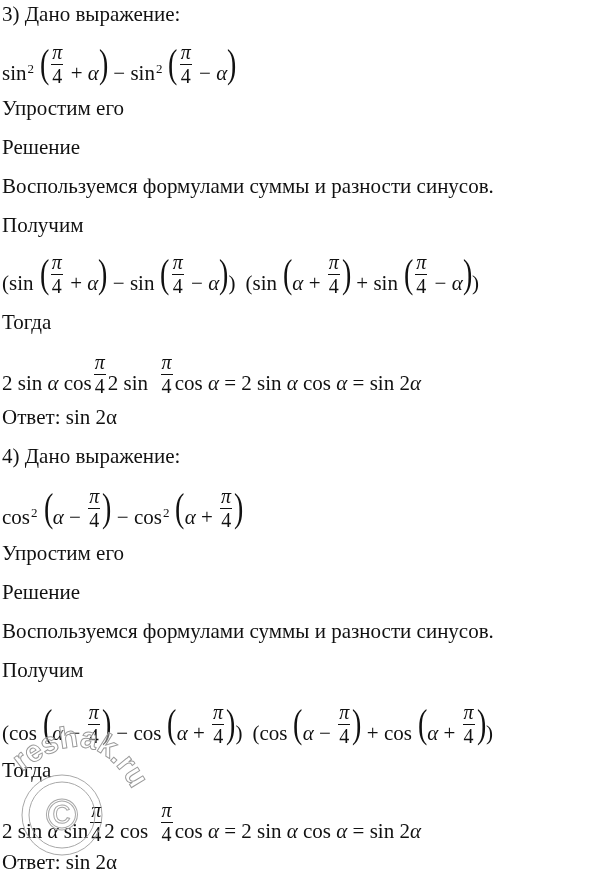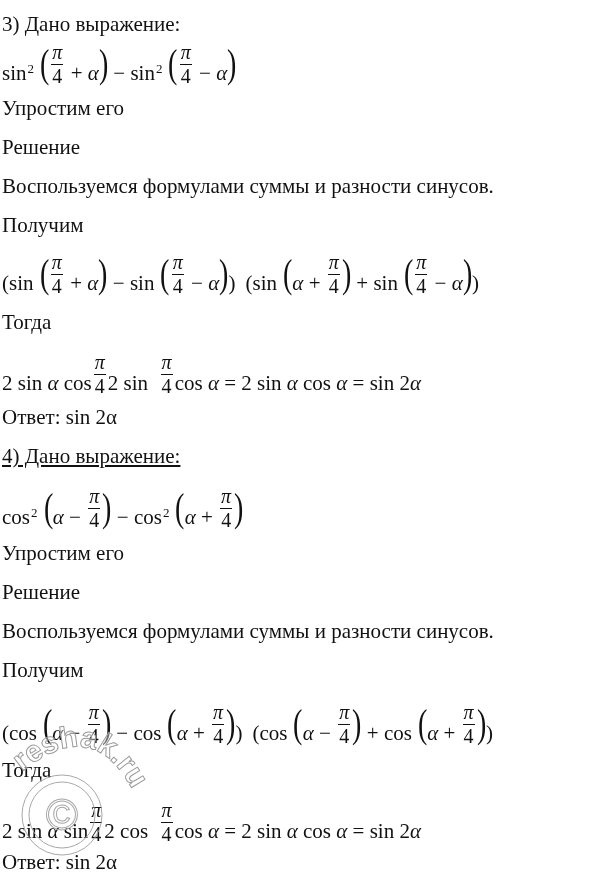--- a/index.html
+++ b/index.html
@@ -30,21 +30,21 @@
   .sup { font-size: 13px; position: relative; top: -9px; margin-left: 1px; }
   .sp { display: inline-block; width: 6px; }
   .sp2 { display: inline-block; width: 10px; }
   .watermark {
     position: absolute; left: 0; top: 0; width: 600px; height: 875px; pointer-events: none;
   }
 </style>
 </head>
 <body>
 
-<div class="line" style="top:2px;margin-top:10px;">3) Дано выражение:</div>
+<div class="line" style="top:2px;">3) Дано выражение:</div>
 
 <div class="math" style="top:30px;">
   <span>sin</span>
     <span class="sup">2</span>
     <span class="sp"></span>
   <span class="big">(</span>
   <span class="frac">
       <span class="num">π</span>
       <span class="bar"></span>
       <span class="den">4</span>
@@ -148,21 +148,21 @@
   <span>&nbsp;=&nbsp;2 sin&nbsp;</span>
     <span class="i">α</span>
     <span>&nbsp;cos&nbsp;</span>
     <span class="i">α</span>
   <span>&nbsp;=&nbsp;sin 2</span>
     <span class="i">α</span>
 </div>
 
 <div class="line" style="top:405px;">Ответ: sin 2α</div>
 
-<div class="line" style="top:444px;text-decoration:underline;">4) Дано выражение:</div>
+<div class="line" style="top:444px;">4) Дано выражение:</div>
 
 <div class="math" style="top:474px;">
   <span>cos</span>
     <span class="sup">2</span>
     <span class="sp"></span>
   <span class="big">(</span>
     <span class="i">α</span>
     <span>&nbsp;−&nbsp;</span>
   <span class="frac">
       <span class="num">π</span>

